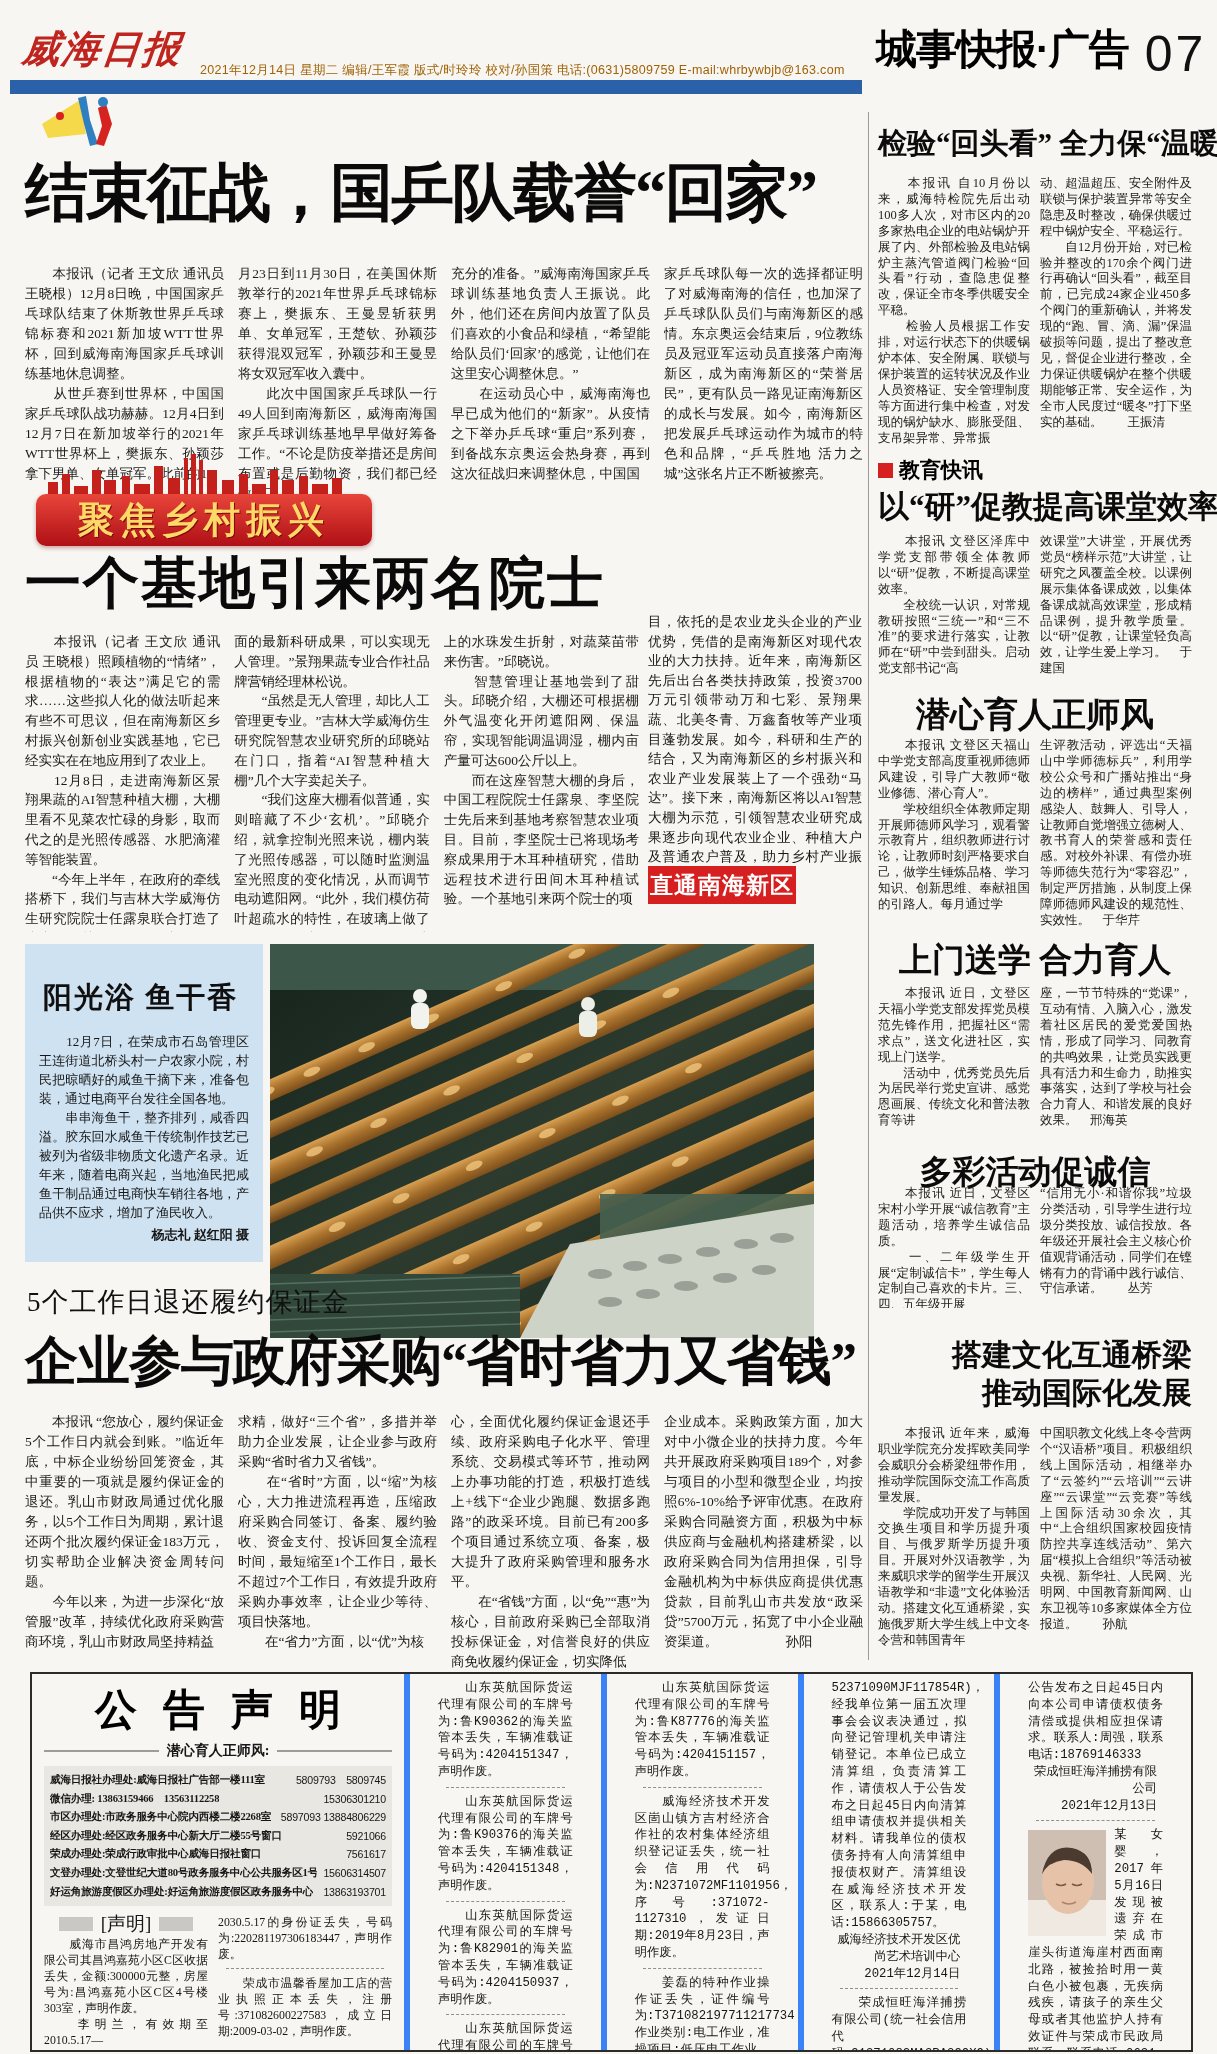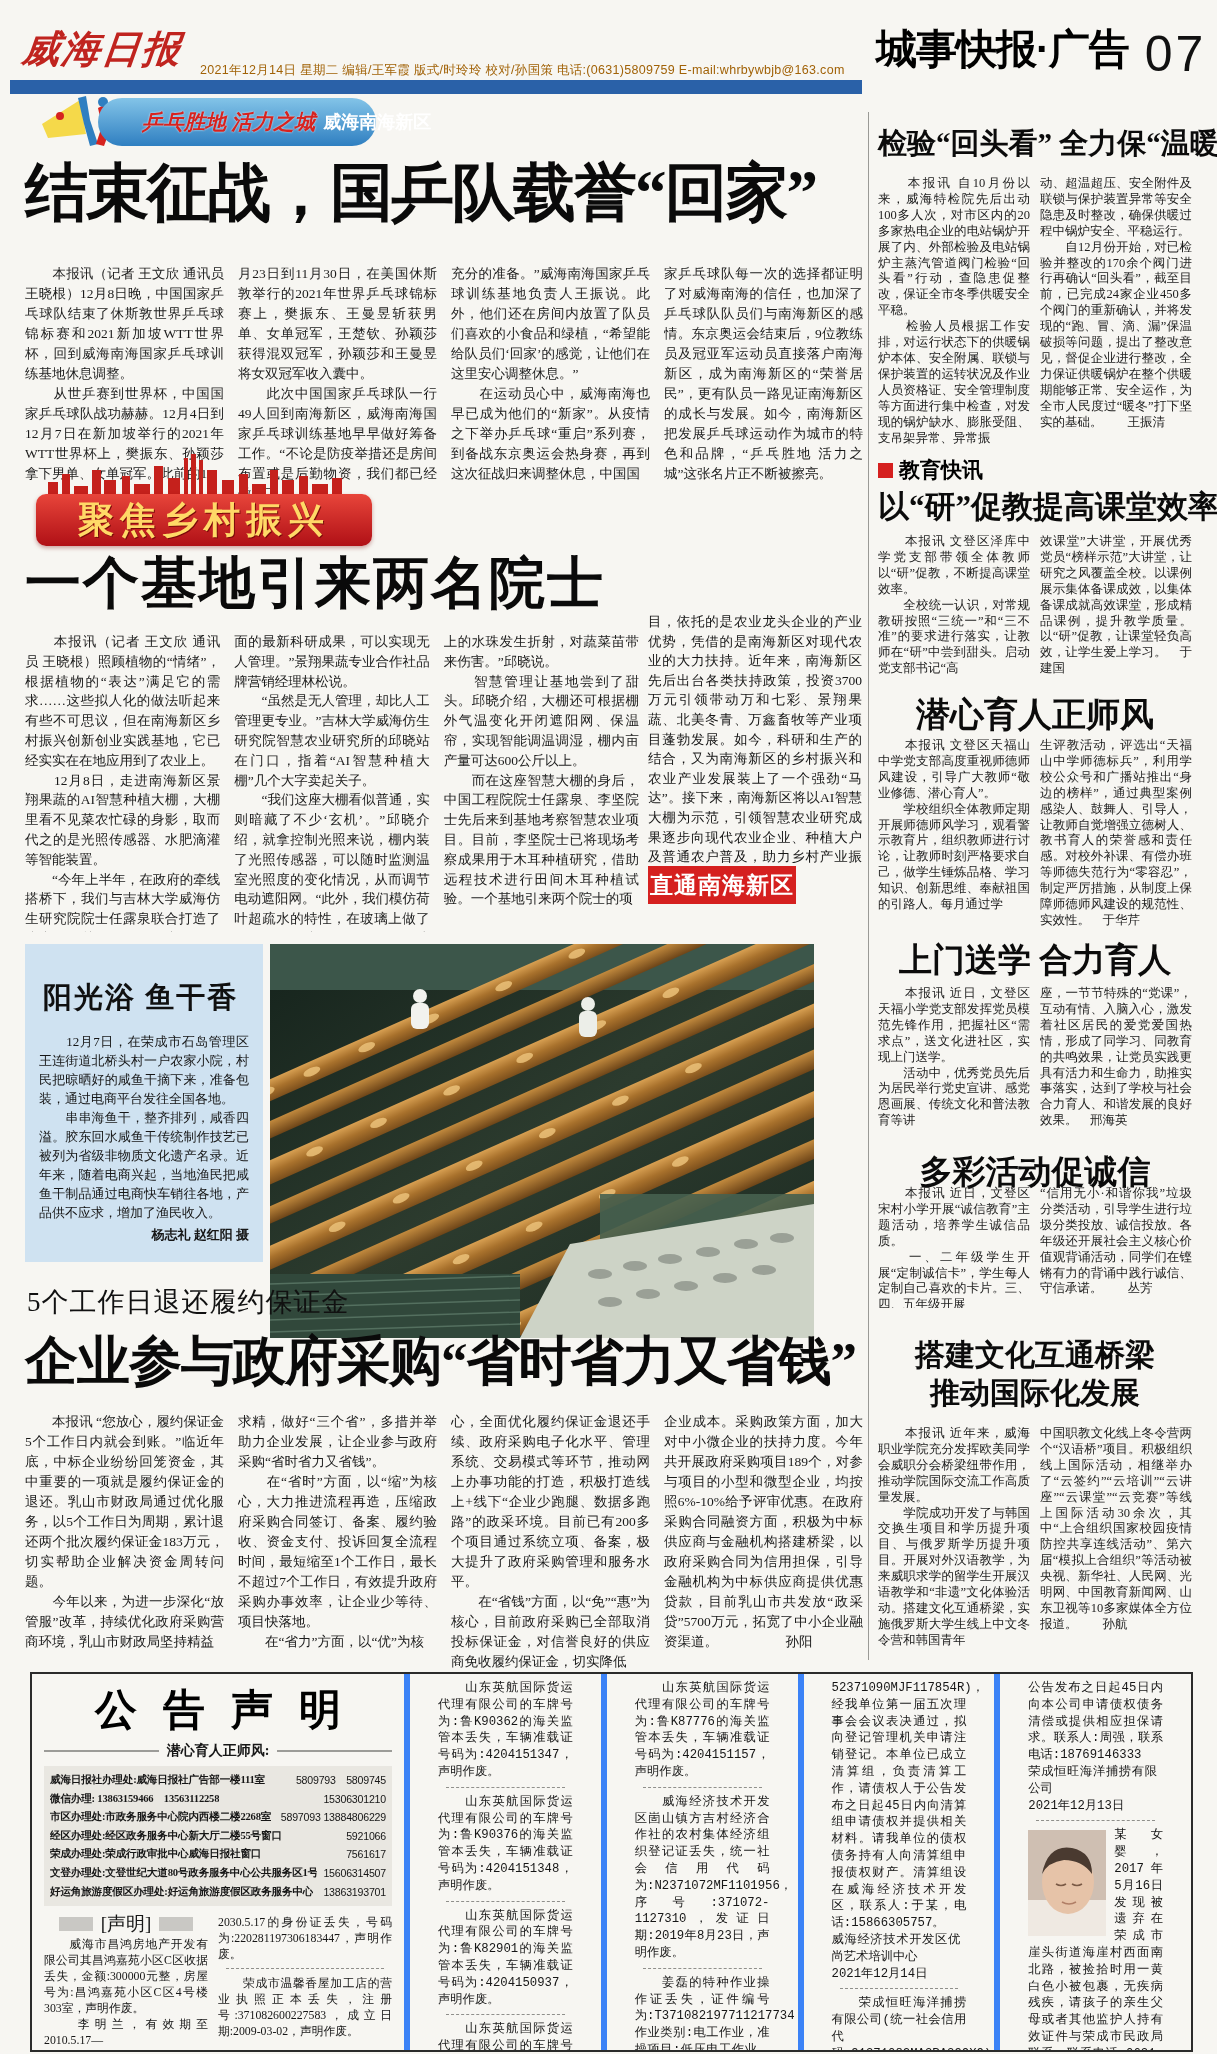--- a/index.html
+++ b/index.html
@@ -38,21 +38,21 @@
   .caption-credit{text-align:right;font-size:13px;margin-top:4px;font-weight:bold;}
   .photo{left:270px;top:944px;width:544px;height:394px;overflow:hidden;background:#22312a;}
   .photo svg{display:block;width:100%;height:100%;}
   
   .kicker{left:27px;top:1284px;font-size:27px;letter-spacing:1px;color:#111;}
   .headline-3{left:25px;top:1326px;width:842px;font-size:53px;font-weight:900;letter-spacing:-1px;white-space:nowrap;color:#0a0a0a;}
   .proc-body{left:25px;top:1412px;width:838px;height:256px;}
   
   .vrule{left:868px;top:112px;width:1px;height:1548px;background:#9a9a96;}
   .rail-h{left:878px;width:314px;text-align:center;font-weight:900;font-size:29px;letter-spacing:0;white-space:nowrap;color:#0b0b0b;}
-  .rail-h.left{text-align:center;line-height:1.25;white-space:normal;font-size:30px;}
+  .rail-h.left{text-align:right;line-height:1.25;white-space:normal;font-size:30px;}
   .rail-body{left:878px;width:314px;display:flex;gap:10px;}
   .rail-body .col{flex:1;font-size:12.5px;line-height:15.9px;text-align:justify;white-space:pre-line;overflow:hidden;color:#1c1c1c;}
   .edu-label{left:878px;top:456px;display:flex;align-items:center;gap:6px;font-family:"Liberation Sans",sans-serif;font-weight:900;font-size:21px;color:#000;}
   .edu-sq{width:15px;height:15px;background:#d5201f;}
   
   .board{left:30px;top:1672px;width:1163px;height:380px;border:2px solid #2b2b2b;box-sizing:border-box;display:flex;background:#f7f6f2;font-family:"Liberation Serif",serif;}
   .b-col1{width:372px;box-sizing:border-box;padding:6px 12px;}
   .b-col{flex:1;border-left:6px solid #3b82f6;box-sizing:border-box;padding:6px 28px;font-size:12.3px;line-height:16.8px;text-align:justify;overflow:hidden;font-family:Liberation Mono, monospace;}
   .b-title{text-align:center;font-size:42px;font-weight:900;letter-spacing:26px;text-indent:26px;margin-top:2px;color:#000;}
   .b-sub{display:flex;align-items:center;gap:8px;margin-top:4px;}
@@ -62,21 +62,21 @@
   .b-row{display:flex;justify-content:space-between;font-size:10.6px;line-height:18.6px;white-space:nowrap;letter-spacing:-.2px;}
   .b-row .lbl{font-weight:bold;overflow:hidden;}
   .b-row .ph{margin-left:6px;font-family:"Liberation Sans",sans-serif;}
   .decl-wrap{display:flex;gap:10px;margin-top:8px;font-size:11.8px;line-height:16px;text-align:justify;}
   .decl-l{width:164px;}
   .decl-r{flex:1;}
   .bracket-h{display:flex;align-items:center;justify-content:center;gap:8px;font-size:19px;margin:2px 0 4px;}
   .gray-blk{width:34px;height:14px;background:#c9c8c4;}
   .sep{border-top:1px dashed #8f8f8b;margin:6px 8px;}
   .notice{white-space:pre-line;}
-  .sig{padding-right:6px;}
+  .sig{text-align:right;padding-right:6px;}
   .pub-h{background:#dddcd6;margin:4px -4px;}
   .baby{overflow:hidden;}
   .baby-photo{float:left;width:78px;height:106px;margin:3px 8px 2px 0;background:#cdbcae;}
   .baby-photo svg{display:block;width:100%;height:100%;}
 </style>
 </head>
 <body>
 
 <div class="page">
 
@@ -89,24 +89,20 @@
   <div class="abs bluebar"></div>
 
   <div class="abs pp-banner">
     <svg style="position:absolute;left:0;top:0;width:96px;height:56px" viewBox="0 0 96 56">
       <polygon points="2,30 40,6 46,40 8,44" fill="#f5d94a"></polygon>
       <circle cx="20" cy="22" r="4" fill="#d6231f"></circle>
       <path d="M38 4 L46 2 L50 26 L58 50 L50 52 L44 30 Z" fill="#2f7fc1"></path>
       <path d="M58 14 L66 10 L72 30 L64 52 L56 50 L62 32 Z" fill="#d6231f"></path>
       <circle cx="63" cy="8" r="5" fill="#2f7fc1"></circle>
     </svg>
-    <div class="pp-pill">
-      <span class="pp-script">乒乓胜地 活力之城</span>
-      <span class="pp-suffix">威海南海新区</span>
-    </div>
   </div>
   <div class="abs headline-1">结束征战，国乒队载誉“回家”</div>
   <div class="abs body-cols lead-body">
     <div class="col">　　本报讯（记者 王文欣 通讯员 王晓根）12月8日晚，中国国家乒乓球队结束了休斯敦世界乒乓球锦标赛和2021新加坡WTT世界杯，回到威海南海国家乒乓球训练基地休息调整。
 　　从世乒赛到世界杯，中国国家乒乓球队战功赫赫。12月4日到12月7日在新加坡举行的2021年WTT世界杯上，樊振东、孙颖莎拿下男单、女单冠军。此前的11</div>
     <div class="col">月23日到11月30日，在美国休斯敦举行的2021年世界乒乓球锦标赛上，樊振东、王曼昱斩获男单、女单冠军，王楚钦、孙颖莎获得混双冠军，孙颖莎和王曼昱将女双冠军收入囊中。
 　　此次中国国家乒乓球队一行49人回到南海新区，威海南海国家乒乓球训练基地早早做好筹备工作。“不论是防疫举措还是房间布置或是后勤物资，我们都已经做好了</div>
     <div class="col">充分的准备。”威海南海国家乒乓球训练基地负责人王振说。此外，他们还在房间内放置了队员们喜欢的小食品和绿植，“希望能给队员们‘回家’的感觉，让他们在这里安心调整休息。”
 　　在运动员心中，威海南海也早已成为他们的“新家”。从疫情之下举办乒乓球“重启”系列赛，到备战东京奥运会热身赛，再到这次征战归来调整休息，中国国</div>
     <div class="col">家乒乓球队每一次的选择都证明了对威海南海的信任，也加深了乒乓球队队员们与南海新区的感情。东京奥运会结束后，9位教练员及冠亚军运动员直接落户南海新区，成为南海新区的“荣誉居民”，更有队员一路见证南海新区的成长与发展。如今，南海新区把发展乒乓球运动作为城市的特色和品牌，“乒乓胜地 活力之城”这张名片正不断被擦亮。</div>

